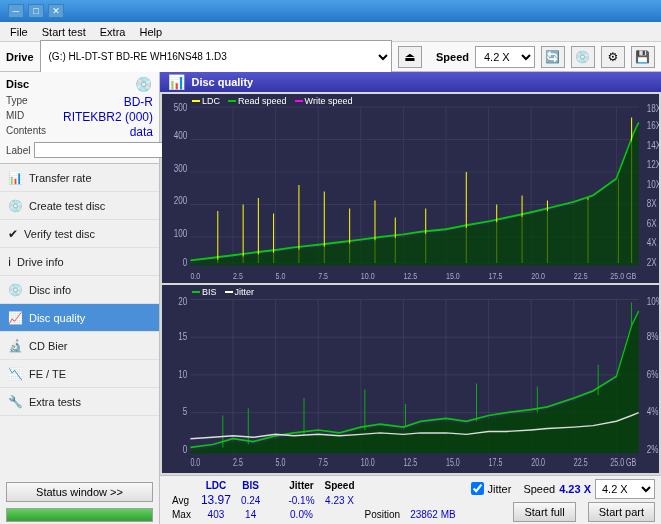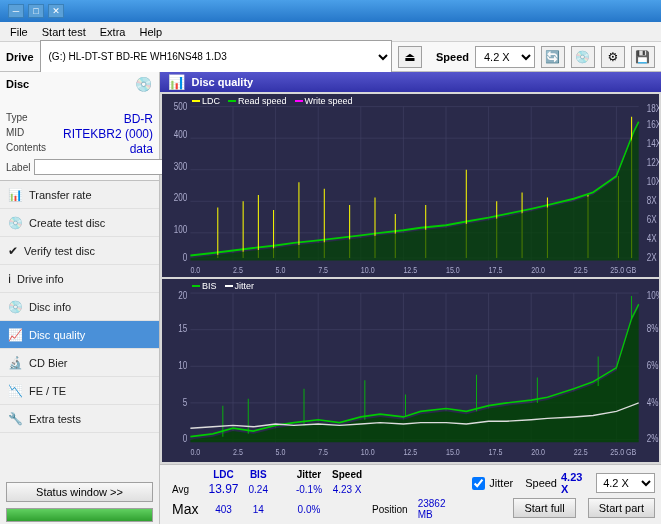--- a/index.html
+++ b/index.html
@@ -96,21 +96,21 @@
     .disc-panel {
       background: #f8f8f8;
       border-bottom: 1px solid #c0c0c0;
       padding: 4px 6px;
       position: relative;
     }
     .disc-panel-header {
       display: flex;
       align-items: center;
       justify-content: space-between;
-      margin-bottom: 20px;
+      margin-bottom: 3px;
     }
     .disc-title { font-weight: bold; font-size: 11px; }
     .disc-icon { font-size: 14px; color: #2060a0; }
     .disc-row { display: flex; justify-content: space-between; margin-bottom: 1px; }
     .disc-key { color: #404040; font-size: 10px; }
     .disc-val { color: #0000cc; font-size: 12px; text-align: right; }
     .label-row { display: flex; align-items: center; gap: 4px; margin-top: 2px; }
     .label-input { flex: 1; height: 16px; border: 1px solid #a0a0a0; font-size: 10px; padding: 0 2px; }
     .label-btn { width: 18px; height: 18px; background: #f0f0f0; border: 1px solid #a0a0a0; font-size: 10px; cursor: pointer; display: flex; align-items: center; justify-content: center; }
 
@@ -505,21 +505,21 @@
         </tr>
         <tr>
           <td style="font-size:10px;">Avg</td>
           <td style="font-size:12px;color:#0000cc;text-align:center;">13.97</td>
           <td style="font-size:10px;color:#0000cc;text-align:center;">0.24</td>
           <td></td>
           <td style="font-size:10px;color:#0000cc;text-align:center;">-0.1%</td>
           <td style="font-size:10px;color:#0000cc;text-align:center;">4.23 X</td>
         </tr>
         <tr>
-          <td style="font-size:14px;margin-top:36px;">Max</td>
+          <td style="font-size:10px;margin-top:36px;">Max</td>
           <td style="font-size:10px;color:#0000cc;text-align:center;">403</td>
           <td style="font-size:10px;color:#0000cc;text-align:center;">14</td>
           <td></td>
           <td style="font-size:10px;color:#0000cc;text-align:center;">0.0%</td>
           <td></td>
           <td style="font-size:10px;">Position</td>
           <td style="font-size:10px;color:#0000cc;">23862 MB</td>
         </tr>
       </tbody>
         </table>

